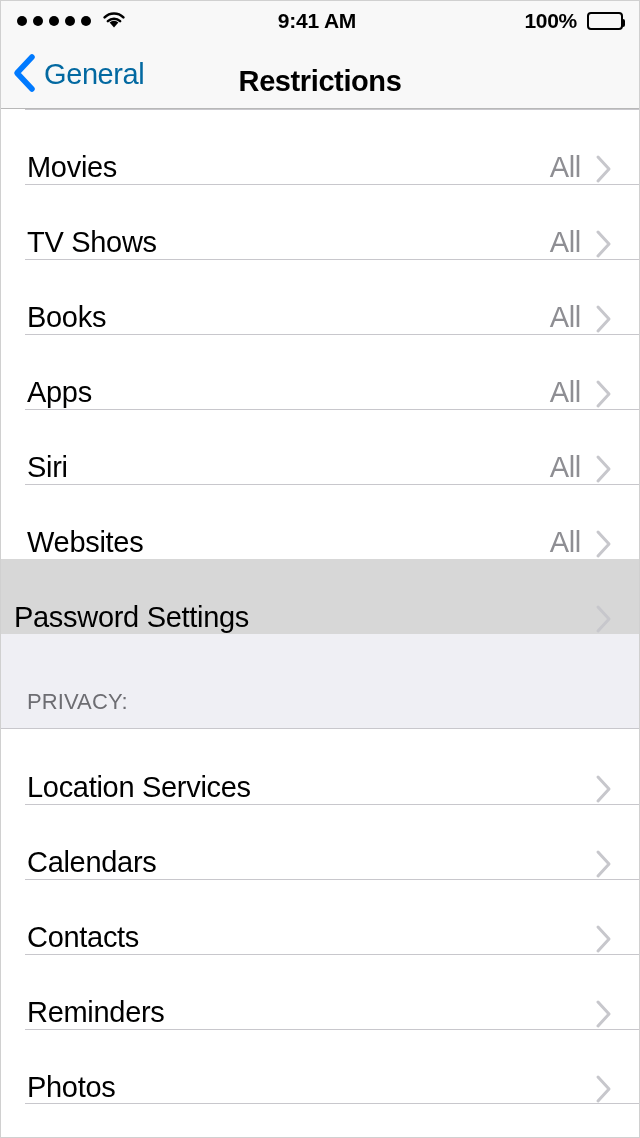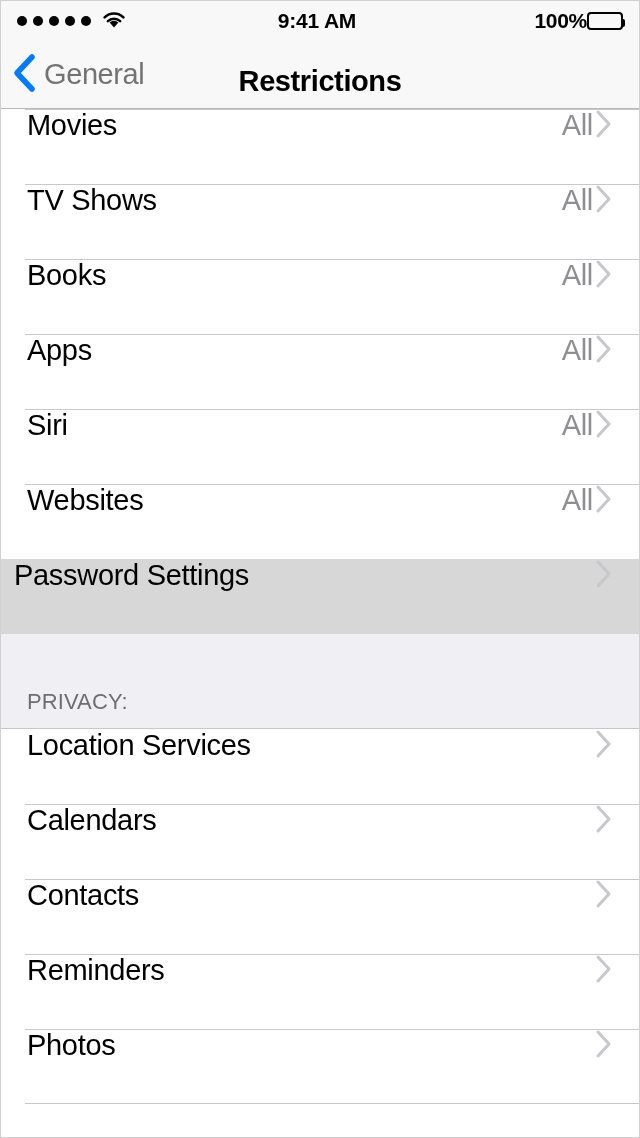--- a/index.html
+++ b/index.html
@@ -60,21 +60,21 @@
     font-size: 21px;
     font-weight: bold;
     color: #000000;
     letter-spacing: -0.2px;
     pointer-events: none;
   }
   .status-right {
     margin-left: auto;
     display: flex;
     align-items: center;
-    gap: 0;
+    gap: 10px;
     position: relative;
     z-index: 2;
   }
   .battery-pct {
     font-size: 21px;
     font-weight: bold;
     color: #000000;
     letter-spacing: -0.3px;
   }
   .battery {
@@ -117,21 +117,21 @@
     gap: 8px;
     padding-left: 11px;
     cursor: pointer;
     z-index: 2;
   }
   .back-chevron {
     display: block;
   }
   .nav-back-label {
     font-size: 29px;
-    color: #737373;
+    color: #0369a1;
     letter-spacing: -0.4px;
   }
   .nav-title {
     position: absolute;
     left: 0;
     right: 0;
     text-align: center;
     font-size: 29px;
     font-weight: bold;
     color: #000000;
@@ -144,21 +144,21 @@
   .table {
     background: #ffffff;
   }
   .group {
     background: #ffffff;
   }
   .row {
     position: relative;
     height: 75px;
     display: flex;
-    align-items: flex-start;
+    align-items: flex-end;
     box-sizing: border-box;
     padding: 0 0 0 26px;
     background: #ffffff;
     cursor: pointer;
   }
   .row.highlighted {
     background: #d7d7d7;
     padding-left: 13px;
   }
   .row .sep-top {
@@ -180,21 +180,21 @@
   .row-label {
     font-size: 29px;
     color: #000000;
     letter-spacing: -0.3px;
     flex: 1;
   }
   .row-value {
     font-size: 29px;
     color: #8e8e93;
     letter-spacing: -0.3px;
-    margin-right: 2px;
+    margin-right: 14px;
   }
   .row-chevron {
     width: 44px;
     display: flex;
     align-items: center;
     justify-content: flex-start;
   }
 
   
   .section-header {

